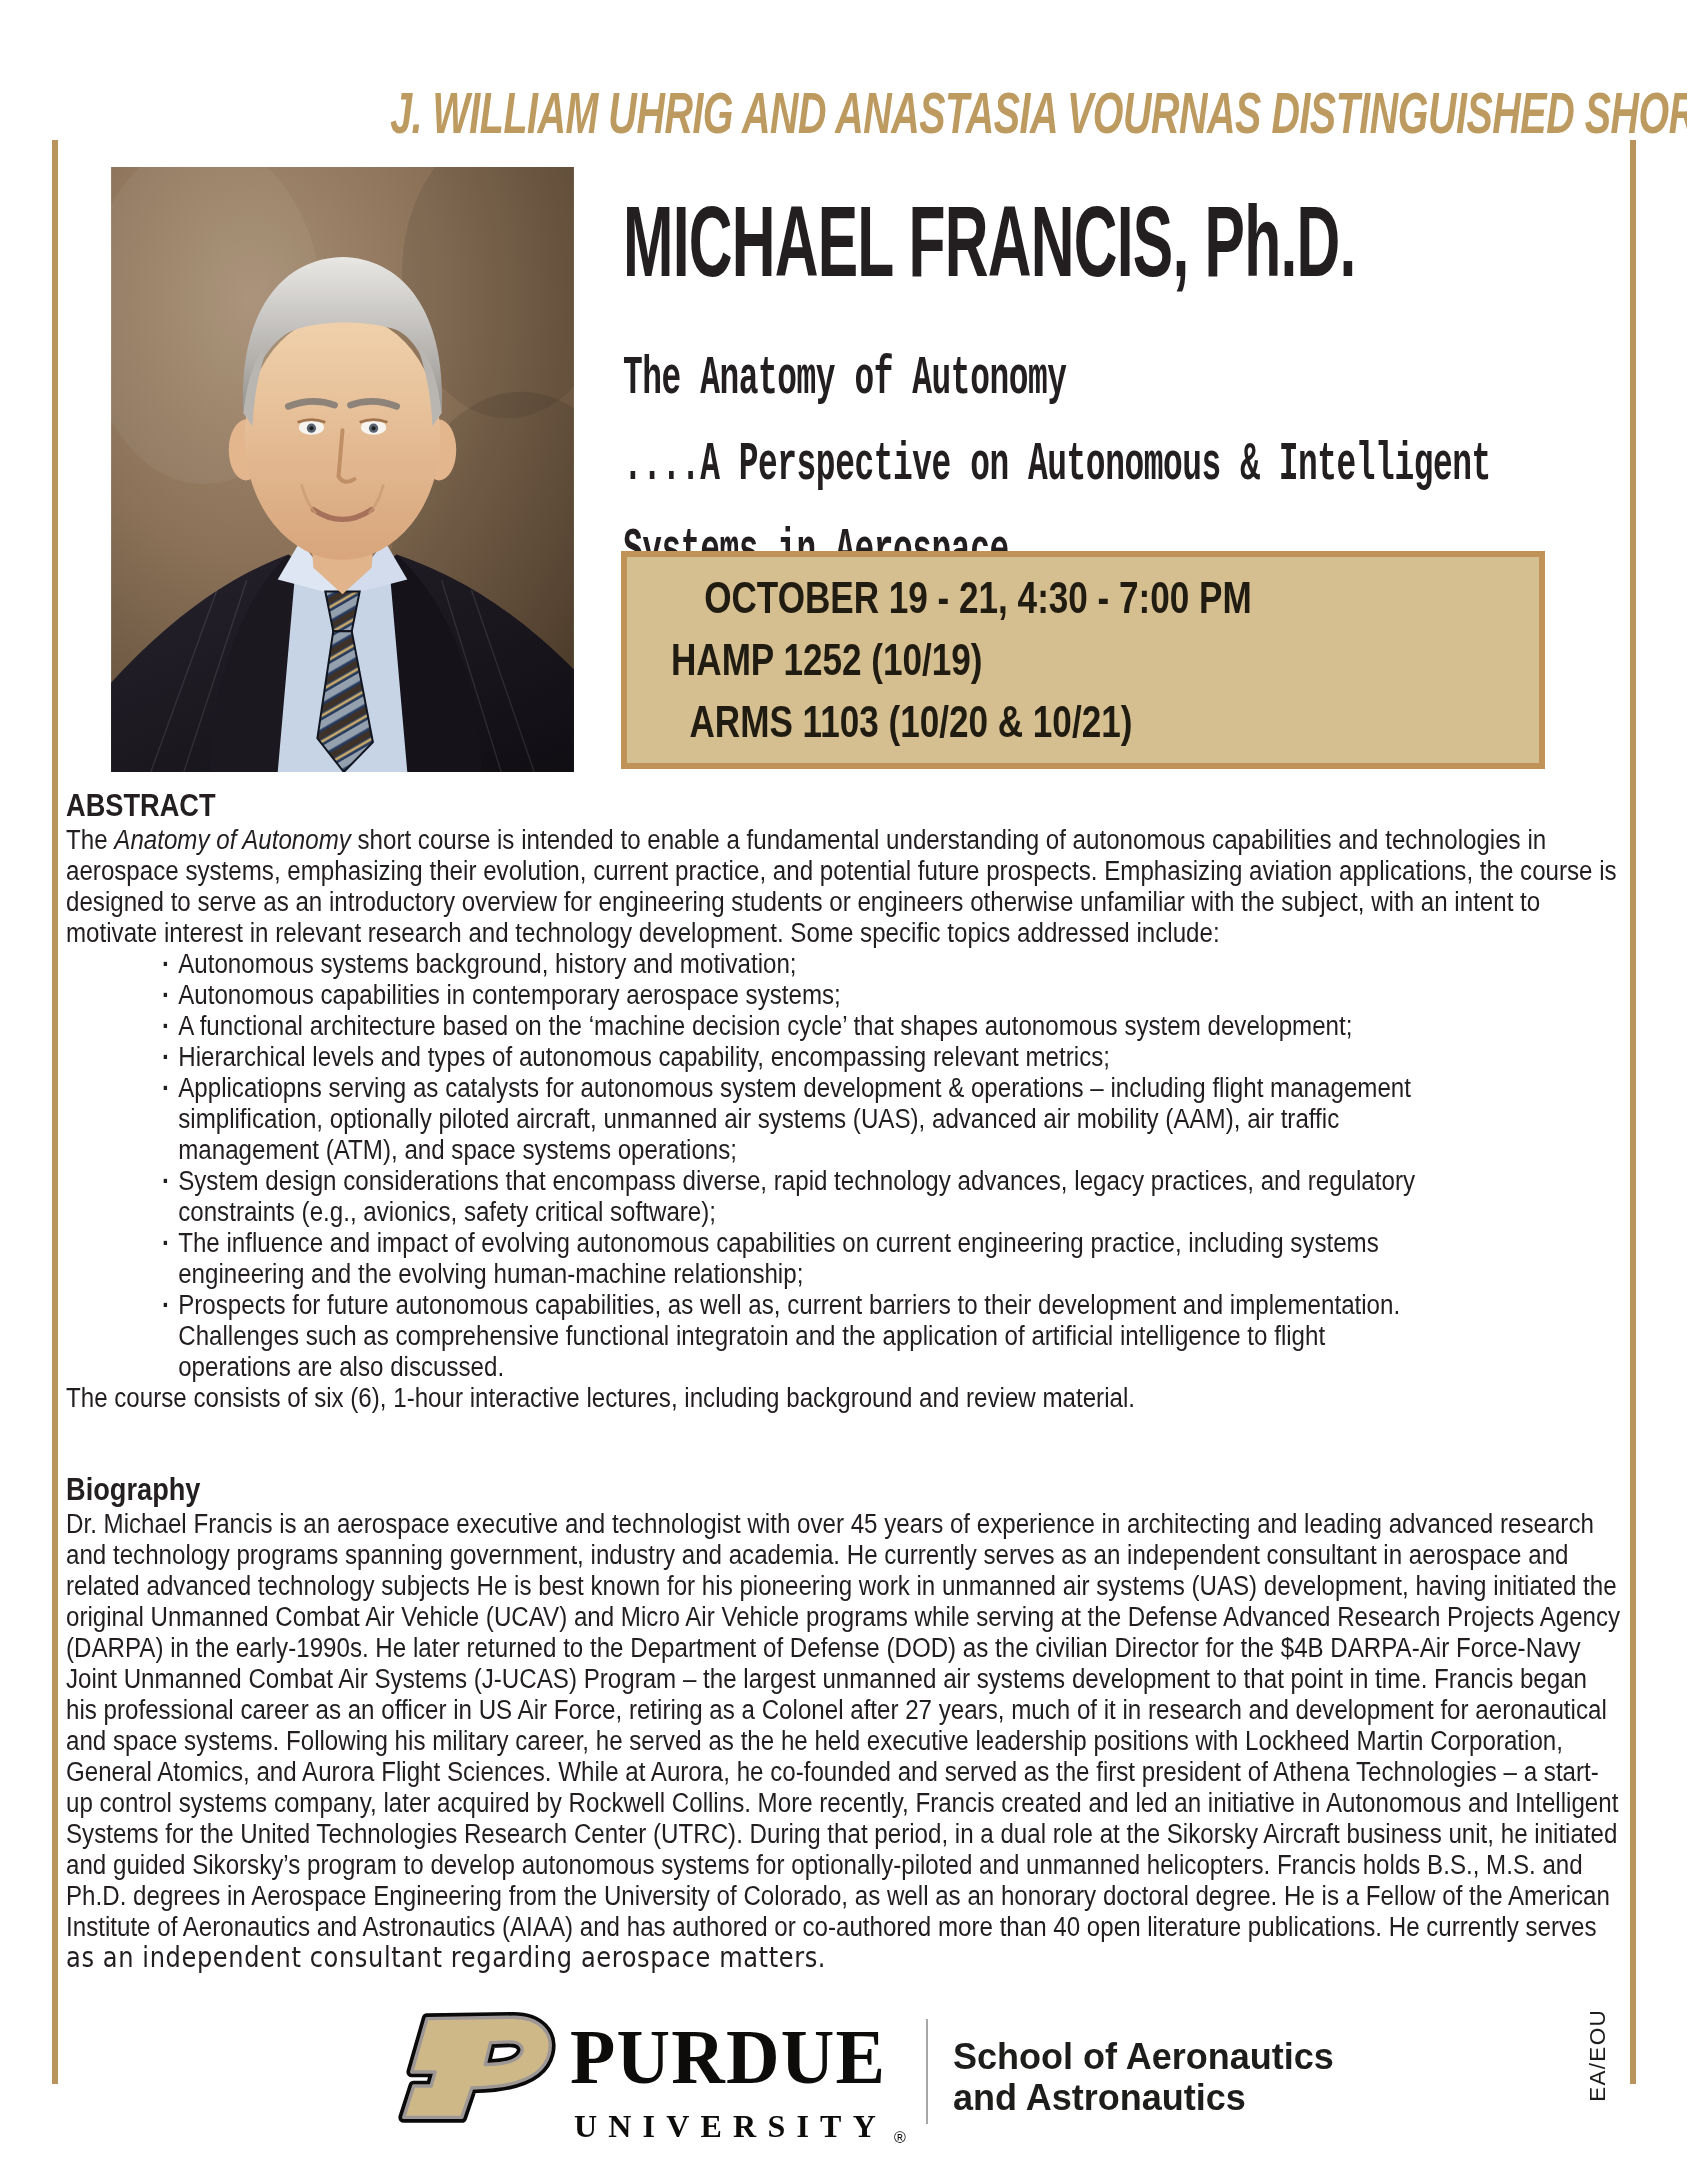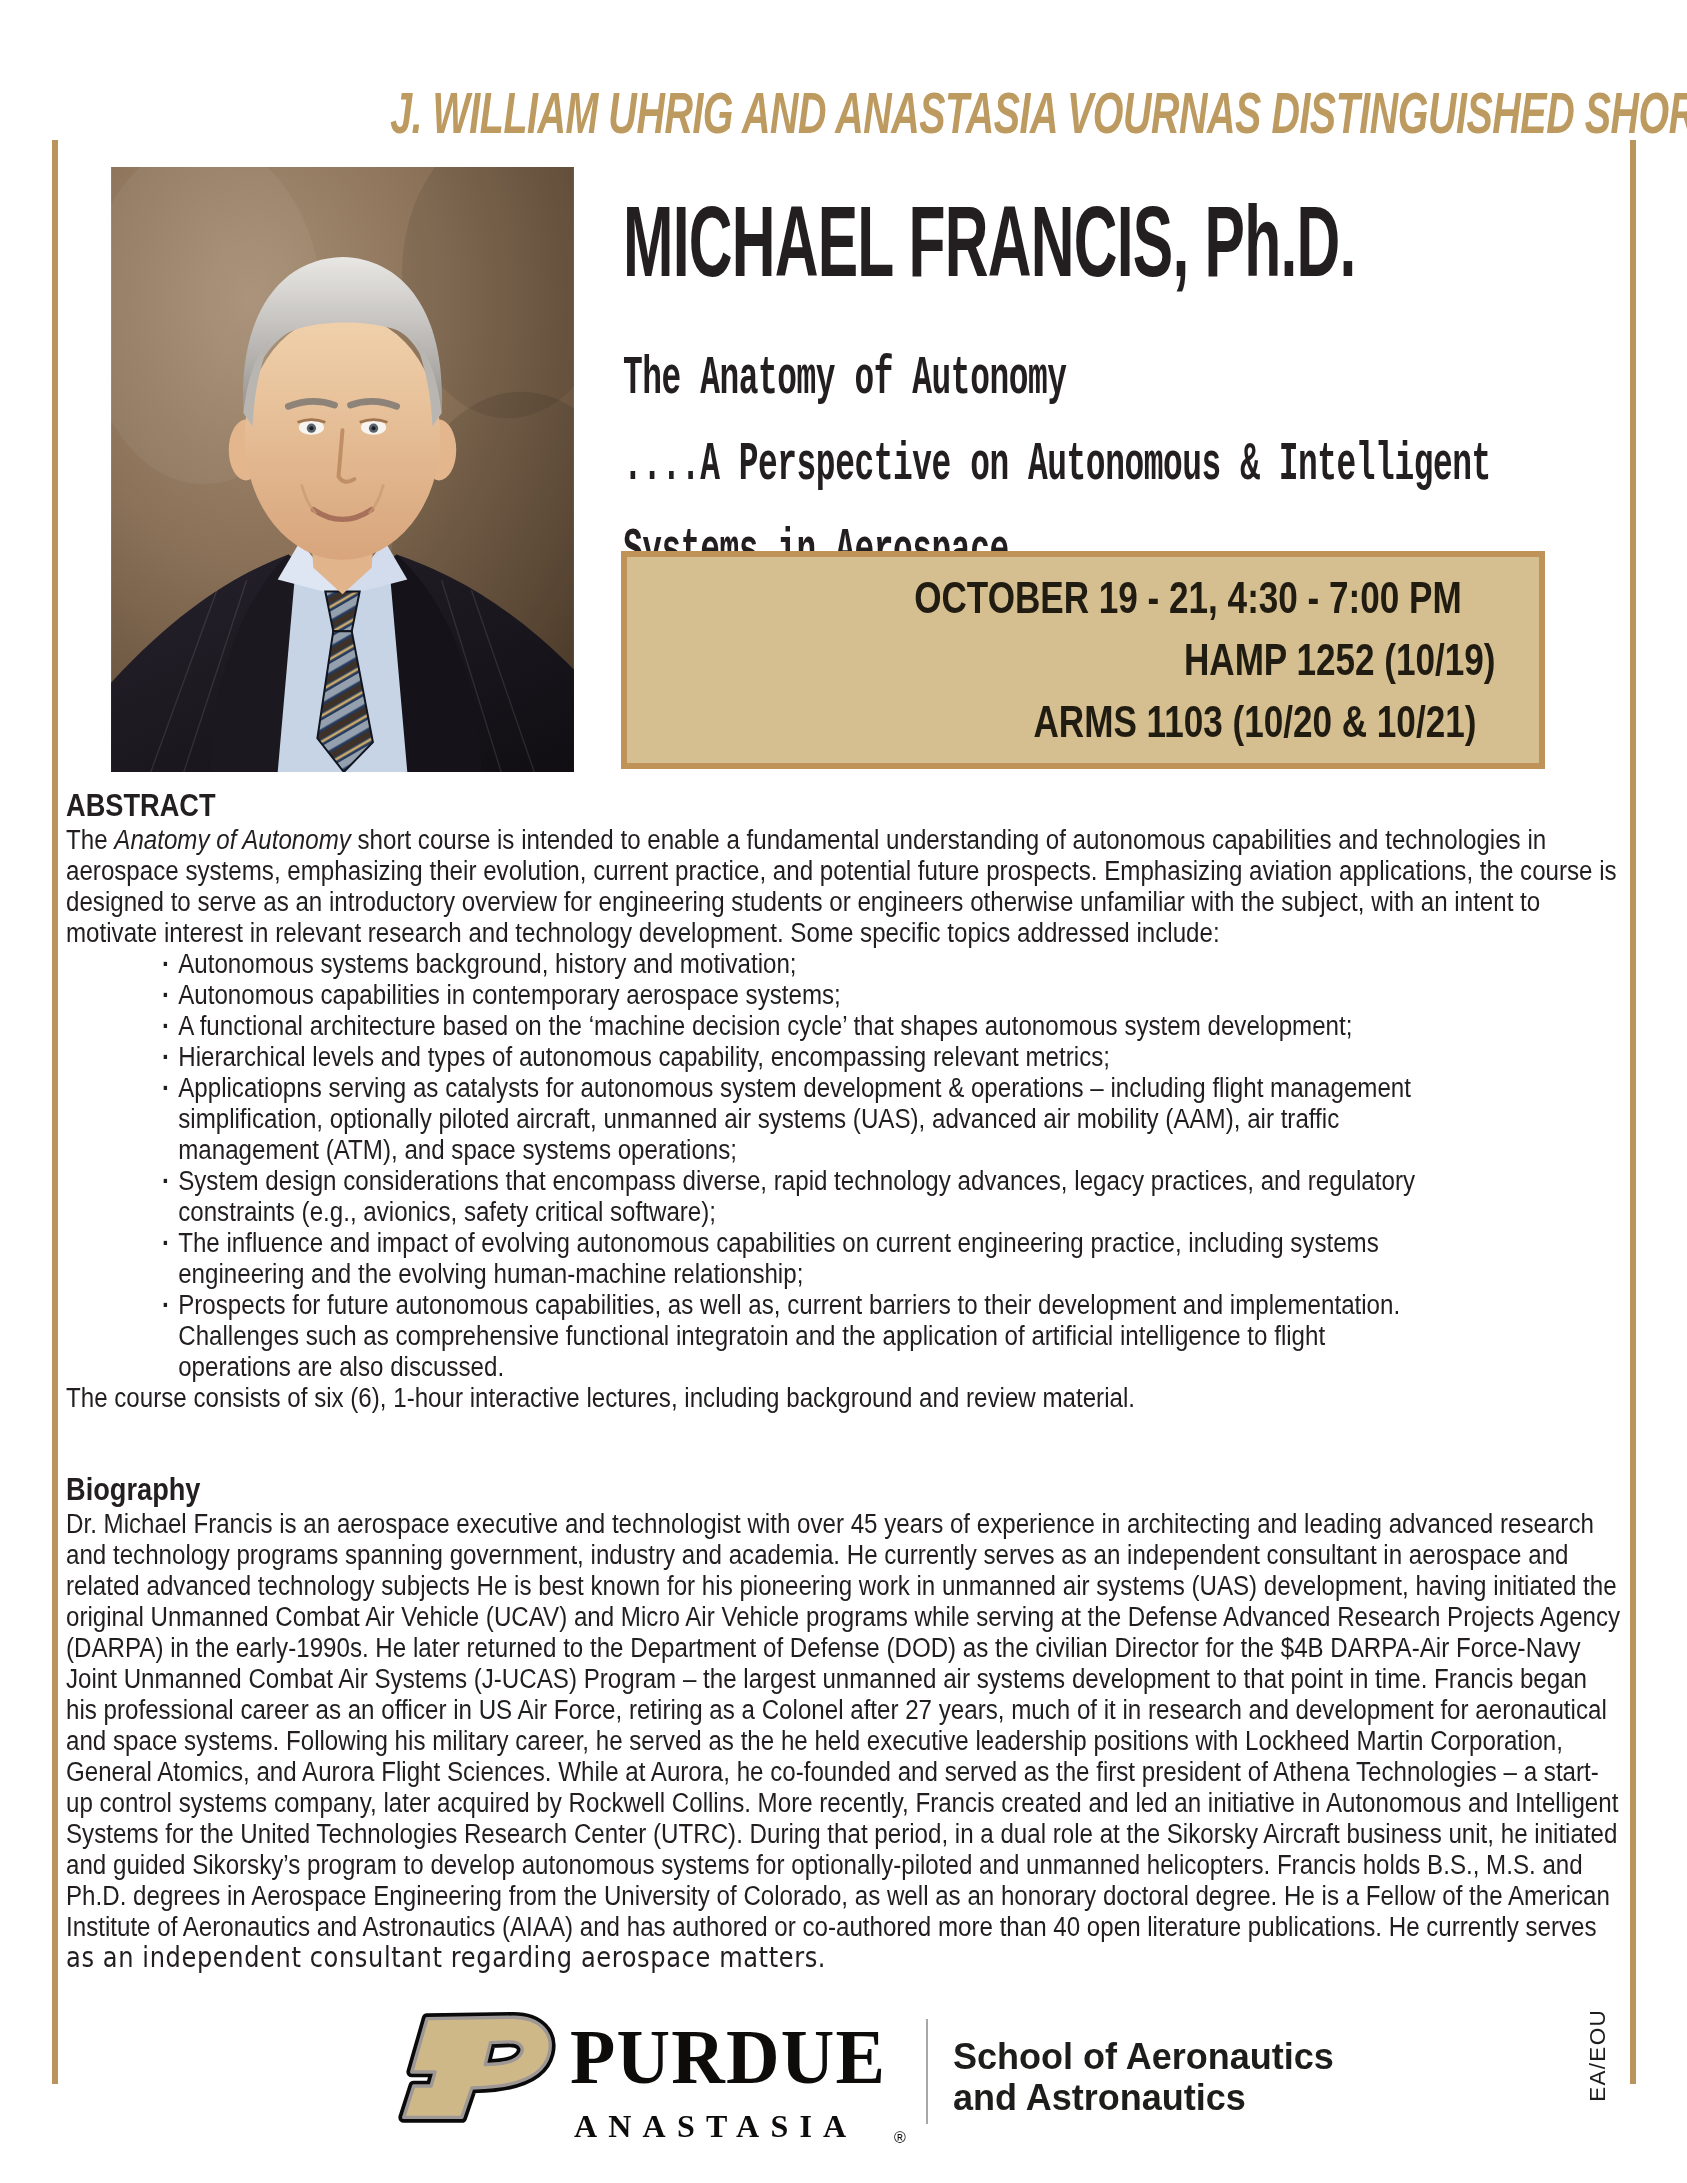--- a/index.html
+++ b/index.html
@@ -19,21 +19,21 @@
   
   .titleblock{position:absolute;left:623px;top:164px;width:1012px;margin-top:27px;}
   .name{font-size:101px;font-weight:800;letter-spacing:-1.3px;white-space:nowrap;
         transform:scaleX(0.60);transform-origin:left top;line-height:1.0;color:#231f20;}
   .subtitle{margin-top:44px;font-family:Liberation Mono, monospace;}
   .subtitle div{font-size:53px;font-weight:700;white-space:nowrap;line-height:86px;
         transform:scaleX(0.62);transform-origin:left top;color:#231f20;letter-spacing:-0.7px;}
   
   .datebox{position:absolute;left:621px;top:551px;width:924px;height:218px;
         background:#d5be8f;border:6px solid #bf9257;box-sizing:border-box;
-        display:flex;flex-direction:column;justify-content:center;align-items:flex-end;}
+        display:flex;flex-direction:column;justify-content:center;align-items:flex-start;}
   .datebox div{font-size:45px;font-weight:700;line-height:62px;white-space:nowrap;
         transform:scaleX(0.78);transform-origin:center;color:#211c12;}
   
   .content{position:absolute;left:66px;top:787px;width:1833px;
         transform:scaleX(0.85);transform-origin:0 0;}
   .h-abs{font-size:32px;font-weight:800;line-height:37px;margin:0;color:#231f20;}
   .content p{margin:0;font-size:28.4px;line-height:31px;color:#221e1f;}
   .content em{font-style:italic;}
   ul.topics{list-style:none;margin:0;padding:0;margin-left:109px;width:1482px;}
   ul.topics li{position:relative;padding-left:23px;font-size:28.4px;line-height:31px;color:#221e1f;}
@@ -181,21 +181,21 @@
     <p><span>Dr. Michael Francis is an aerospace executive and technologist with over 45 years of experience in architecting and leading advanced research and technology programs spanning government, industry and academia. He currently serves as an independent consultant in aerospace and related advanced technology subjects He is best known for his pioneering work in unmanned air systems (UAS) development, having initiated the original Unmanned Combat Air Vehicle (UCAV) and Micro Air Vehicle programs while serving at the Defense Advanced Research Projects Agency (DARPA) in the early-1990s. He later returned to the Department of Defense (DOD) as the civilian Director for the $4B DARPA-Air Force-Navy Joint Unmanned Combat Air Systems (J-UCAS) Program – the largest unmanned air systems development to that point in time. Francis began his professional career as an officer in US Air Force, retiring as a Colonel after 27 years, much of it in research and development for aeronautical and space systems. Following his military career, he served as the he held executive leadership positions with Lockheed Martin Corporation, General Atomics, and Aurora Flight Sciences. While at Aurora, he co-founded and served as the first president of Athena Technologies – a start-up control systems company, later acquired by Rockwell Collins. More recently, Francis created and led an initiative in Autonomous and Intelligent Systems for the United Technologies Research Center (UTRC). During that period, in a dual role at the Sikorsky Aircraft business unit, he initiated and guided Sikorsky’s program to develop autonomous systems for optionally-piloted and unmanned helicopters. Francis holds B.S., M.S. and Ph.D. degrees in Aerospace Engineering from the University of Colorado, as well as an honorary doctoral degree. He is a Fellow of the American Institute of Aeronautics and Astronautics (AIAA) and has authored or co-authored more than 40 open literature publications. He currently serves </span><span class="bio-tail">as an independent consultant regarding aerospace matters.</span></p>
   </div>
 
   <div class="plogo">
     <svg width="167" height="118" viewBox="0 0 250 175">
       <path d="M57 12 L186 10 C226 10 247 34 240 64 C232 97 195 112 143 115 L124 116 L109 160 L22 160 L37 113 L63 113 L69 92 L34 92 Z M152 48 L181 47 C197 47 202 56 198 64 C193 74 177 79 159 80 L144 81 Z" fill="#ceb888" fill-rule="evenodd" stroke="#0a0a0a" stroke-width="16" stroke-linejoin="round"></path>
       <path d="M57 12 L186 10 C226 10 247 34 240 64 C232 97 195 112 143 115 L124 116 L109 160 L22 160 L37 113 L63 113 L69 92 L34 92 Z M152 48 L181 47 C197 47 202 56 198 64 C193 74 177 79 159 80 L144 81 Z" fill="#ceb888" fill-rule="evenodd" stroke="#9d9795" stroke-width="5" stroke-linejoin="round"></path>
     </svg>
   </div>
   <div class="wordmark">PURDUE</div>
-  <div class="university">ANASTASIA</div>
+  <div class="university">UNIVERSITY</div>
   <div class="reg">®</div>
   <div class="fdivider"></div>
   <div class="school">
     <div>School of Aeronautics</div>
     <div>and Astronautics</div>
   </div>
   <div class="eaeou">
     <span>EA/EOU</span>
   </div>
 

